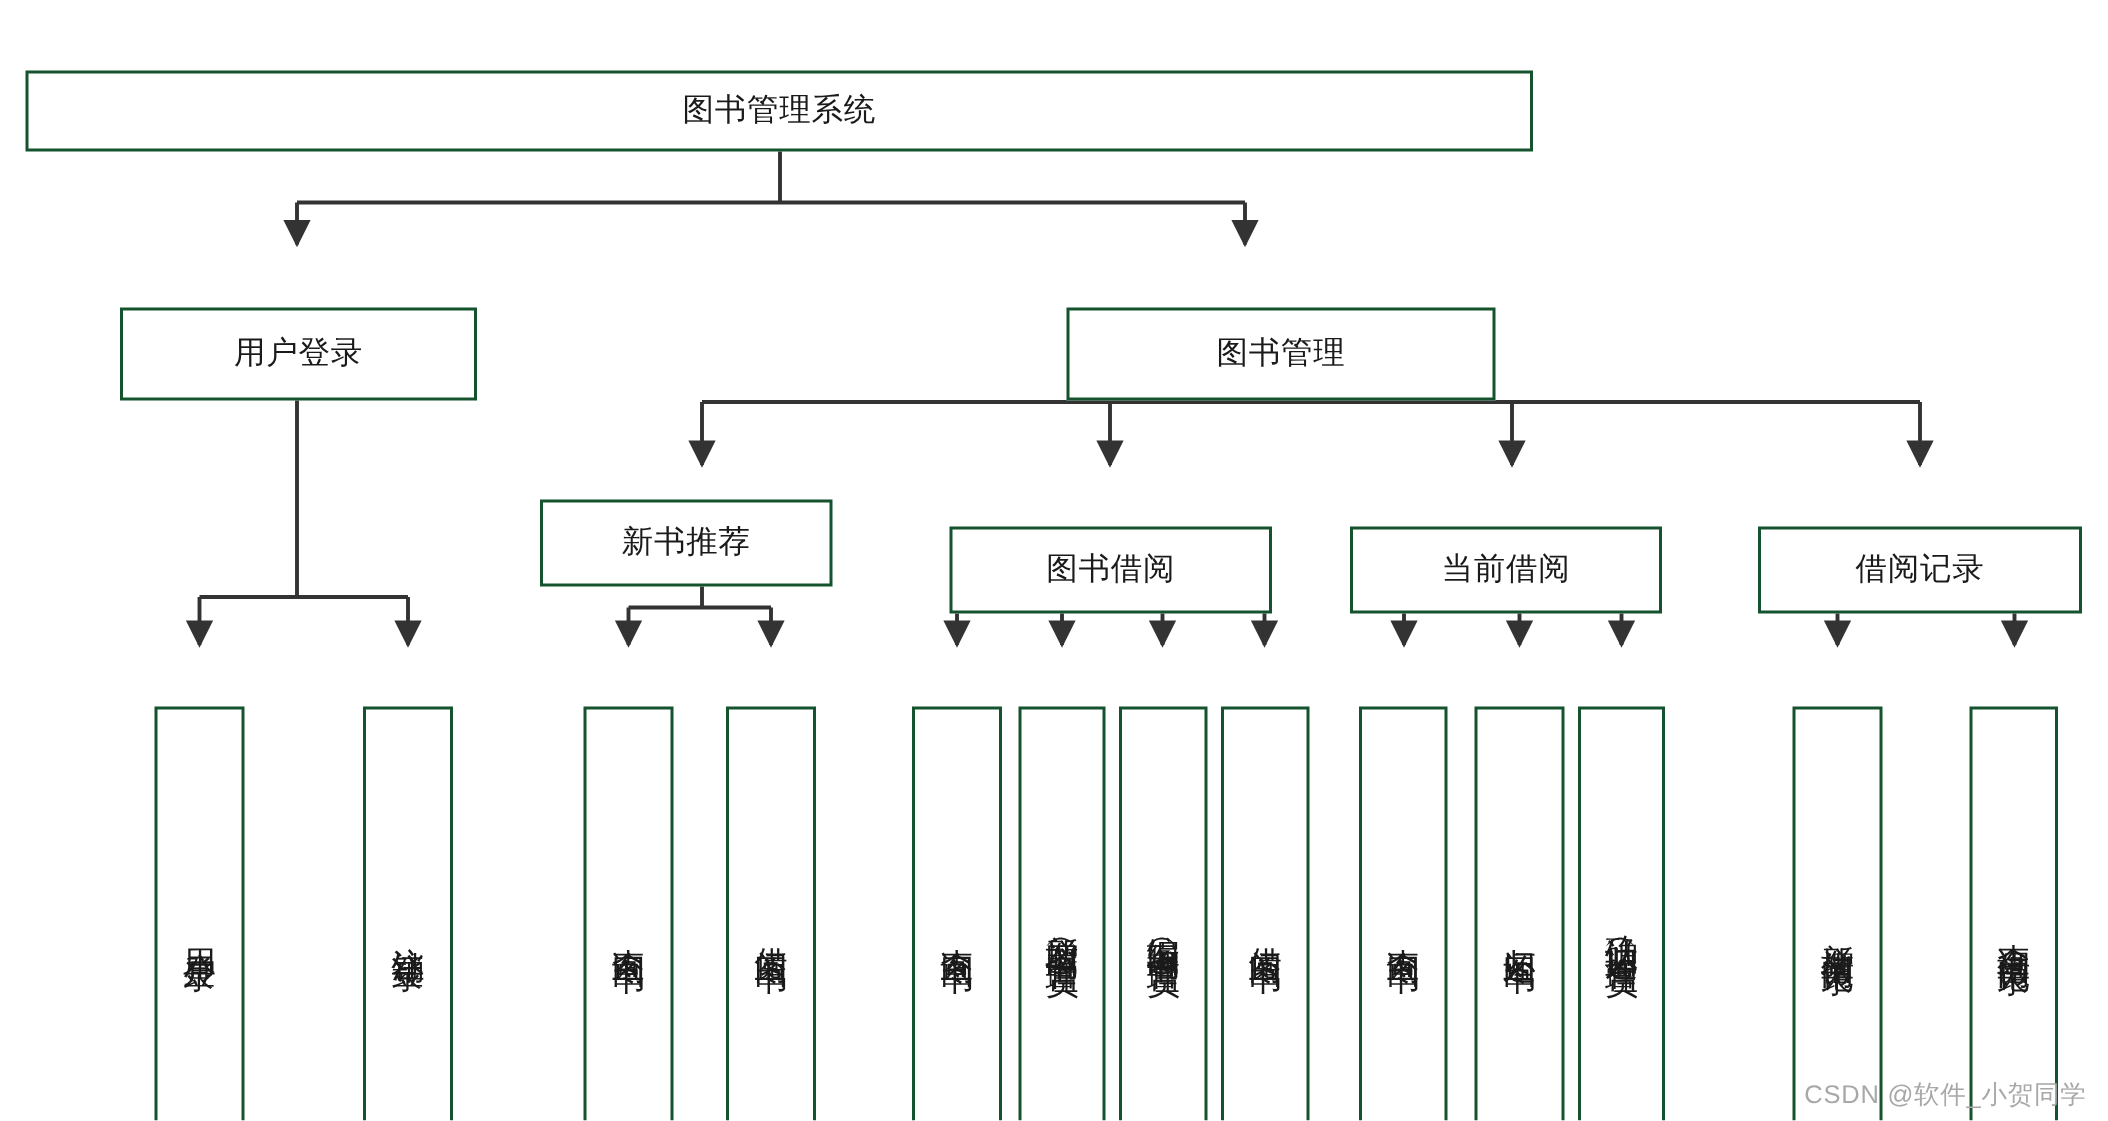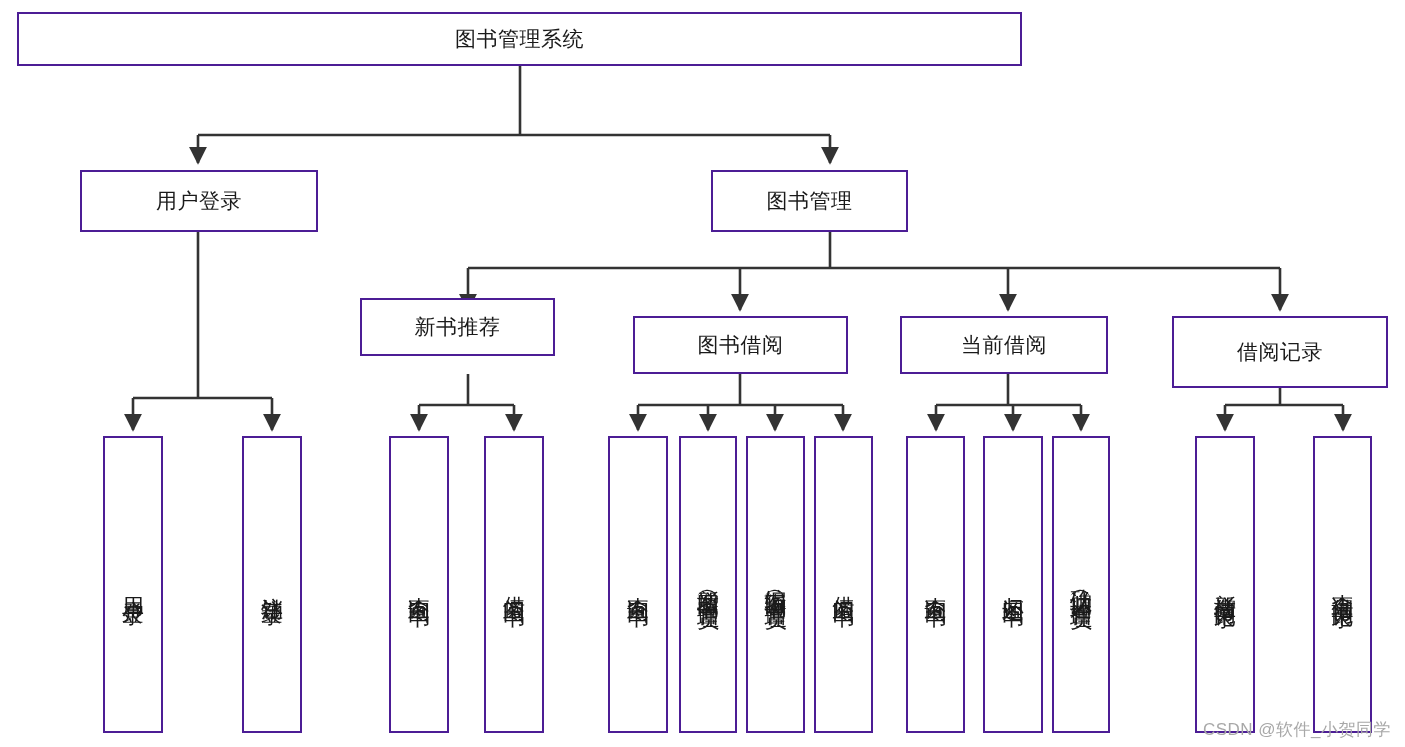--- a/index.html
+++ b/index.html
@@ -20,26 +20,27 @@
   svg.wires {
     position: absolute;
     left: 0;
     top: 0;
     width: 1405px;
     height: 747px;
   }
   .node {
     position: absolute;
     box-sizing: border-box;
-    border: 2px solid #4c1d95;
+    border: 2px solid #14532d;
     background: #ffffff;
     display: flex;
     align-items: center;
     justify-content: center;
     color: #1a1a1a;
+    margin-top: 35px;
   }
   .node .lbl {
     display: block;
     text-align: center;
     line-height: 1.18;
   }
   .node.h .lbl {
     font-size: 21px;
     letter-spacing: 0.5px;
   }
@@ -122,37 +123,37 @@
   </svg>
 
   <div class="node h" style="left:17px; top:12px; width:1005px; height:54px;">
     <span class="lbl">图书管理系统</span>
   </div>
 
   <div class="node h" style="left:80px; top:170px; width:238px; height:62px;">
     <span class="lbl">用户登录</span>
   </div>
 
-  <div class="node h" style="left:711px; top:170px; width:197px; height:62px;">
+  <div class="node h" style="left:711px; top:170px; width:286px; height:62px;">
     <span class="lbl">图书管理</span>
   </div>
 
   <div class="node h" style="left:360px; top:298px; width:195px; height:58px;">
     <span class="lbl">新书推荐</span>
   </div>
 
   <div class="node h" style="left:633px; top:316px; width:215px; height:58px;">
     <span class="lbl">图书借阅</span>
   </div>
 
   <div class="node h" style="left:900px; top:316px; width:208px; height:58px;">
     <span class="lbl">当前借阅</span>
   </div>
 
-  <div class="node h" style="left:1172px; top:316px; width:216px; height:72px;align-items:center;">
+  <div class="node h" style="left:1172px; top:316px; width:216px; height:58px;align-items:center;">
     <span class="lbl">借阅记录</span>
   </div>
 
   <div class="node v" style="left:103px; top:436px; width:60px; height:297px;">
     <span class="lbl">用户登录</span>
   </div>
 
   <div class="node v" style="left:242px; top:436px; width:60px; height:297px;">
     <span class="lbl">注销登录</span>
   </div>

